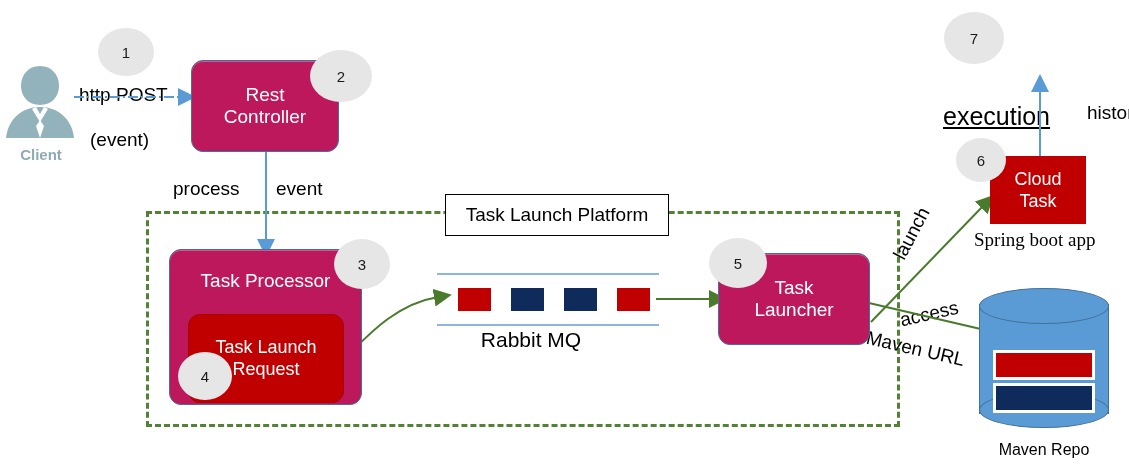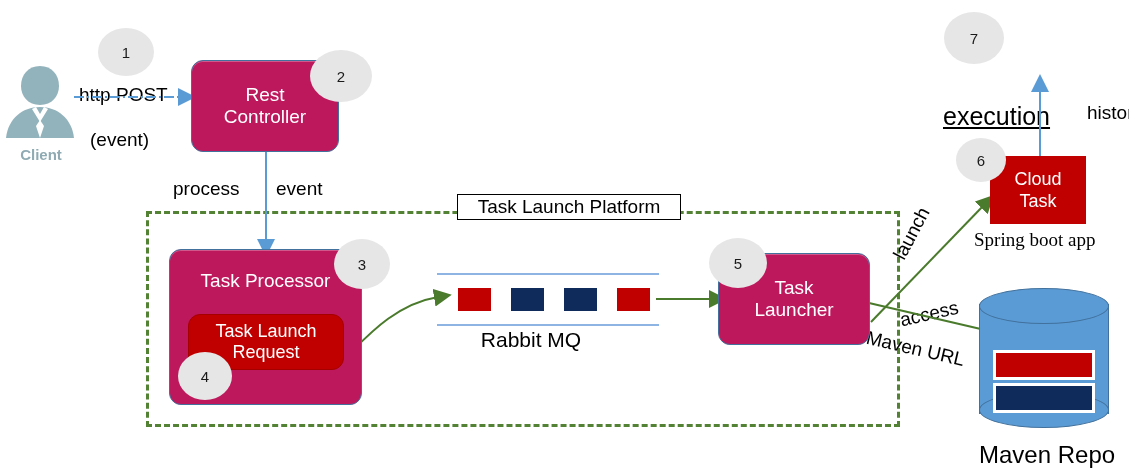--- a/index.html
+++ b/index.html
@@ -198,32 +198,32 @@
   </div>
   <div class="num-circle" style="left:310px;top:50px;width:62px;height:52px;">
     <span>2</span>
   </div>
 
   <div class="lbl" style="left:173px;top:178px;font-size:19px;">process</div>
   <div class="lbl" style="left:276px;top:178px;font-size:19px;">event</div>
 
   <div id="platform-boundary" style="left:146px;top:211px;width:754px;height:216px;"></div>
 
-  <div id="platform-title-box" style="left:457px;top:194px;width:224px;height:26px;">
+  <div id="platform-title-box" style="left:445px;top:194px;width:224px;height:42px;">
     <span style="font-size:19px;color:#000;">Task Launch Platform</span>
   </div>
 
   <div class="rbox blue-box" style="left:169px;top:249px;width:193px;height:156px;font-size:19px;align-items:flex-start;padding-top:20px;z-index:12;">
     <span>Task Processor</span>
   </div>
   <div class="num-circle" style="left:334px;top:239px;width:56px;height:50px;">
     <span>3</span>
   </div>
 
-  <div class="rbox red-box" style="left:188px;top:314px;width:156px;height:56px;font-size:18px;z-index:14;">
+  <div class="rbox red-box" style="left:188px;top:314px;width:156px;height:89px;font-size:18px;z-index:14;">
     <div>
       <div>Task Launch</div>
       <div>Request</div>
     </div>
   </div>
   <div class="num-circle" style="left:178px;top:352px;width:54px;height:48px;z-index:45;">
     <span>4</span>
   </div>
 
   <div class="rail" style="left:437px;top:273px;width:222px;"></div>
@@ -269,15 +269,15 @@
   </div>
   <div class="lbl" style="left:974px;top:229px;font-size:19px;font-family:Liberation Serif, serif;">Spring boot app</div>
 
   <div class="cyl" style="left:979px;top:288px;width:130px;height:148px;z-index:20;">
     <div class="body" style="top:16px;height:110px;"></div>
     <div class="bottom-cap" style="top:104px;height:34px;"></div>
     <div class="top" style="top:0px;height:34px;"></div>
     <div class="repo-bar" style="left:14px;top:62px;width:102px;height:30px;background:#C00000;"></div>
     <div class="repo-bar" style="left:14px;top:95px;width:102px;height:30px;background:#0E2B5C;"></div>
   </div>
-  <div class="lbl" style="left:979px;top:441px;width:130px;text-align:center;font-size:24px;">Maven Repo</div>
+  <div class="lbl" style="left:979px;top:441px;width:130px;text-align:center;font-size:16px;">Maven Repo</div>
 
 </div>
 
 </body></html>

